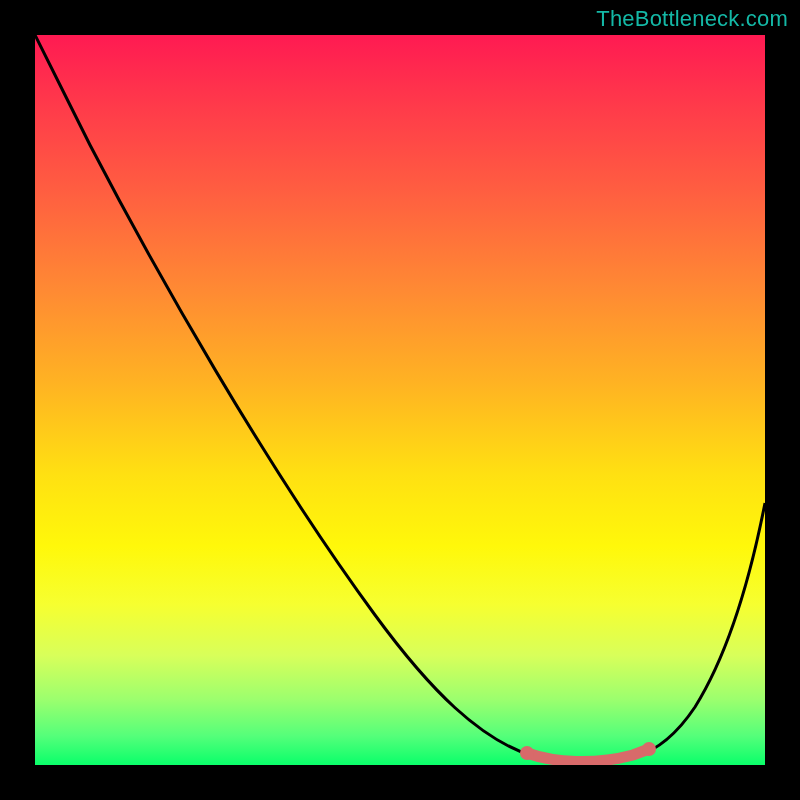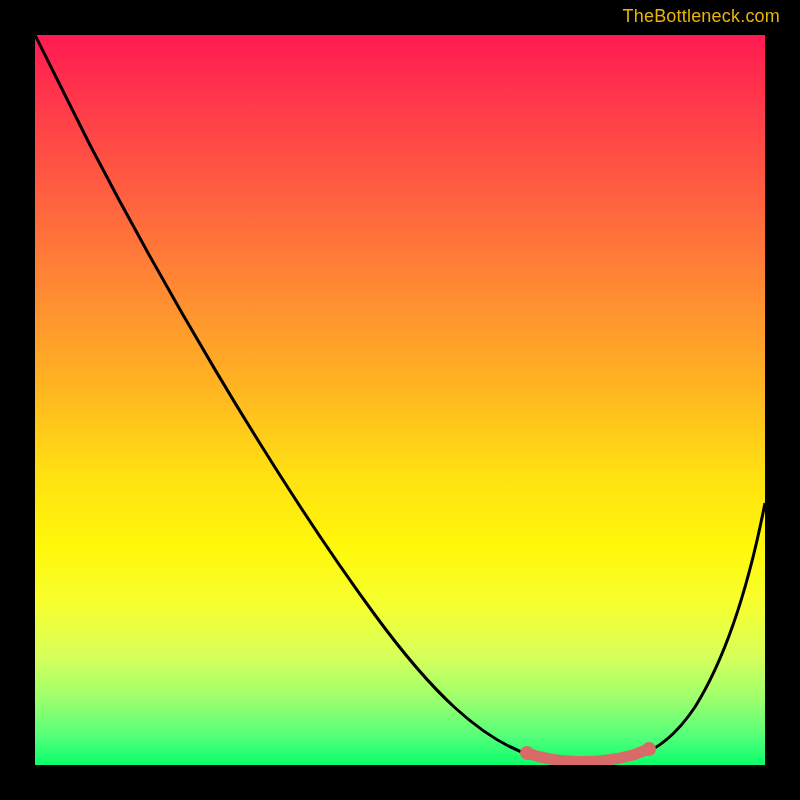--- a/index.html
+++ b/index.html
@@ -44,23 +44,23 @@
   .curve-svg {
     position: absolute;
     left: 0;
     top: 0;
     width: 730px;
     height: 730px;
   }
   .watermark {
     position: absolute;
     top: 6px;
-    right: 20px;
-    color: #eab308;
-    font-size: 18px;
+    right: 12px;
+    color: #14b8a6;
+    font-size: 22px;
     font-weight: 500;
     letter-spacing: 0.2px;
   }
 </style>
 </head>
 <body>
 
 <div class="frame">
   <div class="watermark">TheBottleneck.com</div>
 

